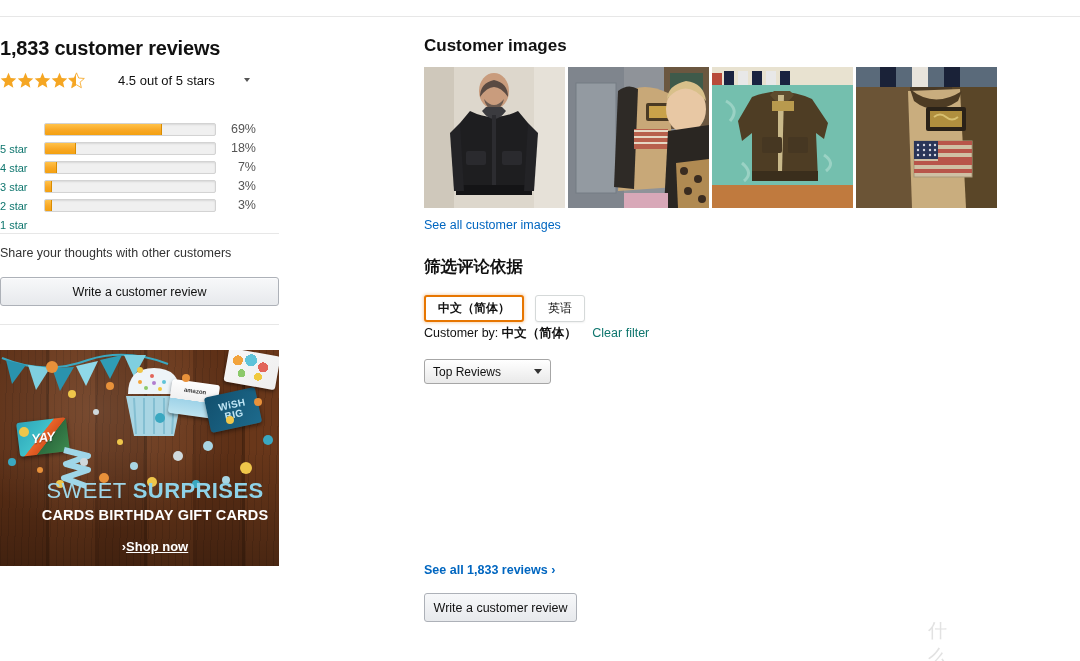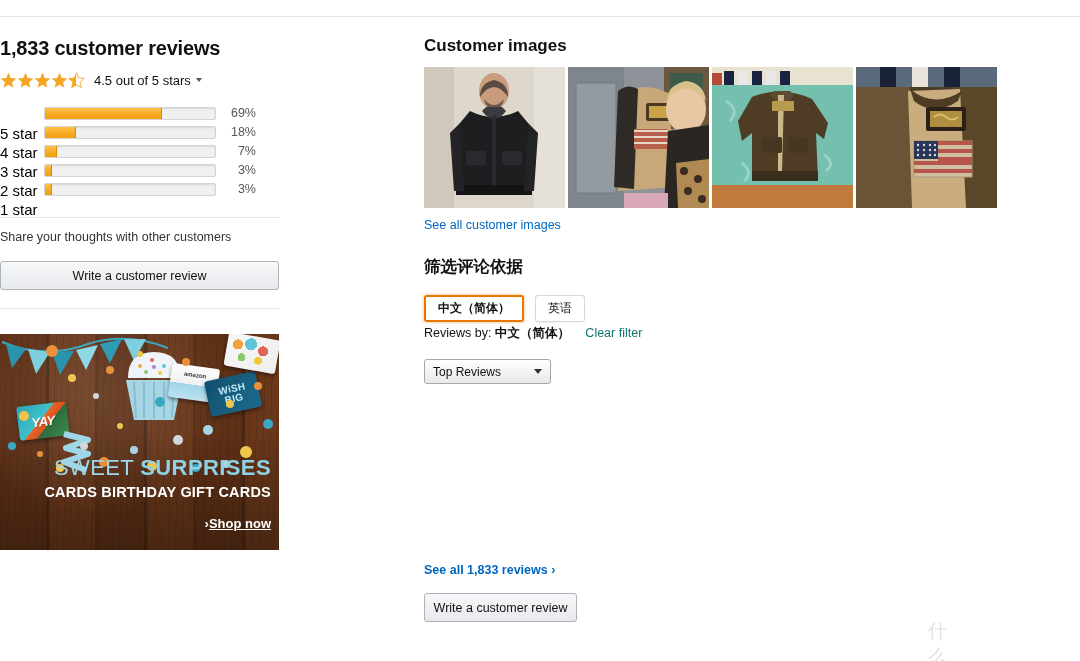--- a/index.html
+++ b/index.html
@@ -19,37 +19,37 @@
   }
 
   
   .left-col { position: absolute; left: 0; top: 36px; width: 292px; }
 
   .reviews-title {
     font-size: 20px; font-weight: bold; color: #111; letter-spacing: -0.2px;
     margin: 0 0 10px 0; line-height: 24px;
   }
 
-  .rating-row { display: flex; align-items: center; height: 20px; margin-bottom: 14px; }
+  .rating-row { display: flex; align-items: center; height: 20px; margin-bottom: 30px; gap: 24px; }
   .stars { display: flex; align-items: center; }
   .star { width: 17px; height: 17px; display: block; }
   .rating-text {
     font-size: 13px; color: #111; margin-left: 9px; line-height: 17px;
   }
   .caret-dn {
     display: inline-block; margin-left: 5px;
     border-left: 3.5px solid transparent; border-right: 3.5px solid transparent;
     border-top: 4px solid #555; vertical-align: 2px;
   }
 
   
   .histogram { width: 258px; }
   .hist-row { display: flex; align-items: center; height: 19px; }
   .hist-label {
-    width: 44px; font-size: 15px; color: #000000; line-height: 19px;
+    width: 44px; font-size: 11px; color: #0f766e; line-height: 19px;
     white-space: nowrap;
     margin-top: 40px;
   }
   .hist-track {
     position: relative; width: 172px; height: 13px;
     background: #f0f0f0; border: 1px solid #d3d3d3; border-radius: 2px;
     overflow: hidden;
     box-shadow: inset 0 1px 2px rgba(0,0,0,0.10);
   }
   .hist-fill {
@@ -142,21 +142,21 @@
     content: ""; position: absolute; inset: 2px;
     background:
       radial-gradient(circle at 18% 30%, #f2a33c 0 5px, transparent 5px),
       radial-gradient(circle at 45% 22%, #5fc3d9 0 6px, transparent 6px),
       radial-gradient(circle at 72% 38%, #e2655a 0 5px, transparent 5px),
       radial-gradient(circle at 30% 70%, #8cc96b 0 4px, transparent 4px),
       radial-gradient(circle at 65% 72%, #f0c93e 0 4px, transparent 4px);
   }
   .streamer { position: absolute; left: 58px; top: 96px; width: 40px; height: 50px; }
   .confetti { position: absolute; inset: 0; }
-  .ad-text { position: absolute; left: 0; right: 0; bottom: 7px; padding: 0 8px 12px 8px; text-align: right; margin-left: 31px; }
+  .ad-text { position: absolute; left: 0; right: 0; bottom: 0; padding: 0 8px 12px 8px; text-align: center; margin-left: 31px; }
   .ad-l1 { font-size: 22px; line-height: 26px; letter-spacing: 0.4px; }
   .ad-l1 .w1 { color: #9fd6e8; font-weight: normal; }
   .ad-l1 .w2 { color: #8ed2e8; font-weight: bold; }
   .ad-l2 {
     font-size: 14.5px; color: #ffffff; font-weight: bold; letter-spacing: 0.2px;
     line-height: 20px; margin-top: 1px;
   }
   .ad-cta {
     margin-top: 14px; font-size: 13px; color: #ffffff; font-weight: bold;
   }
@@ -524,21 +524,21 @@
 
     <h3 class="filter-title">筛选评论依据</h3>
 
     <div class="lang-row">
       <button class="lang-btn selected">中文（简体）</button>
       <button class="lang-btn">英语</button>
     </div>
 
 
     <div class="filtered-by">
-      <span>Reviews by:</span>
+      <span>Customer by:</span>
       <span class="filtered-val">中文（简体）</span>
       <span class="clear-filter">Clear filter</span>
     </div>
 
     <div class="sort-select">
       <span>Top Reviews</span>
       <span class="sel-caret"></span>
     </div>
 
     <span class="see-all">See all 1,833 reviews ›</span>

